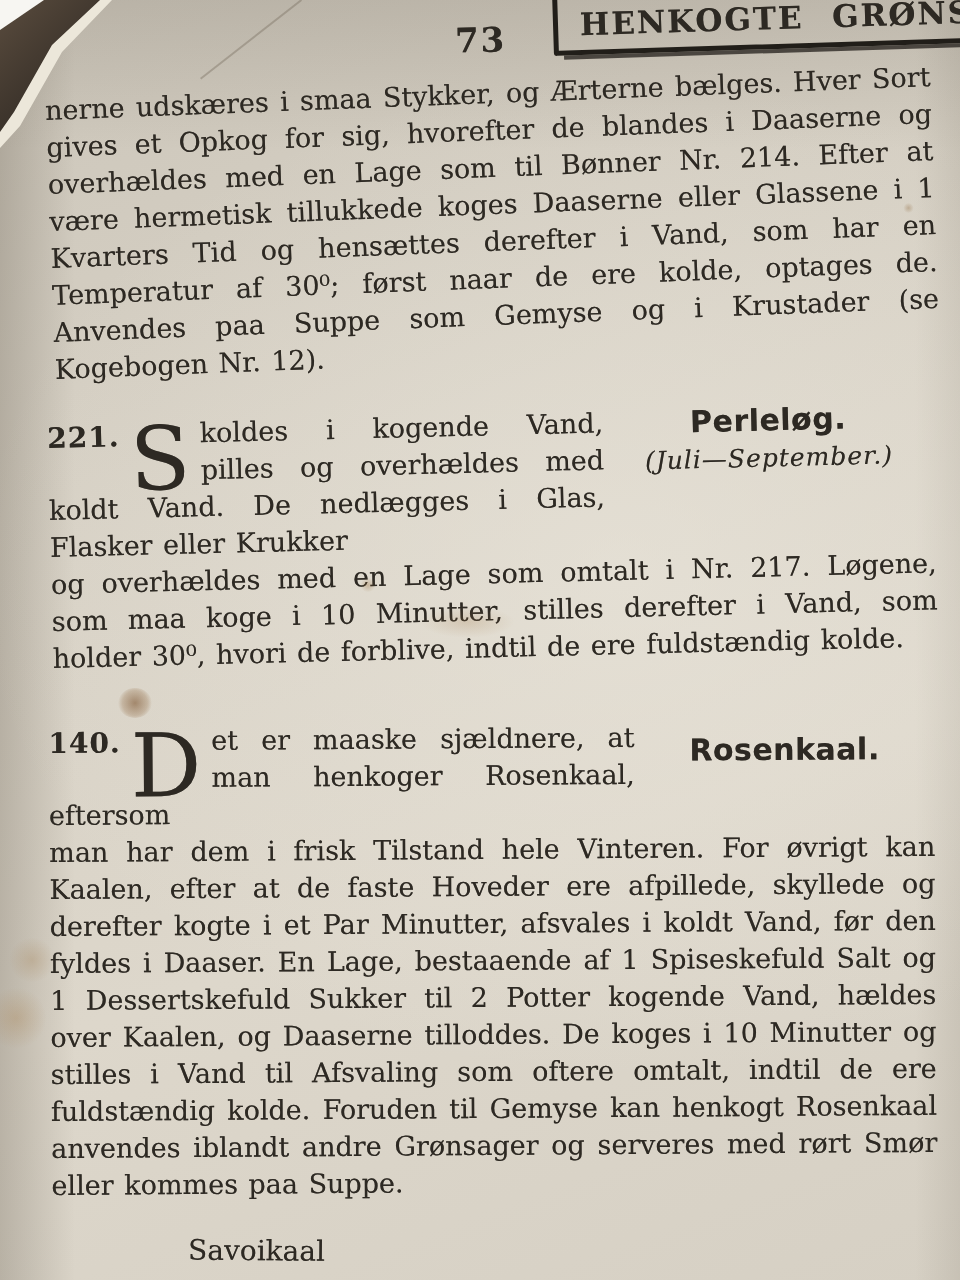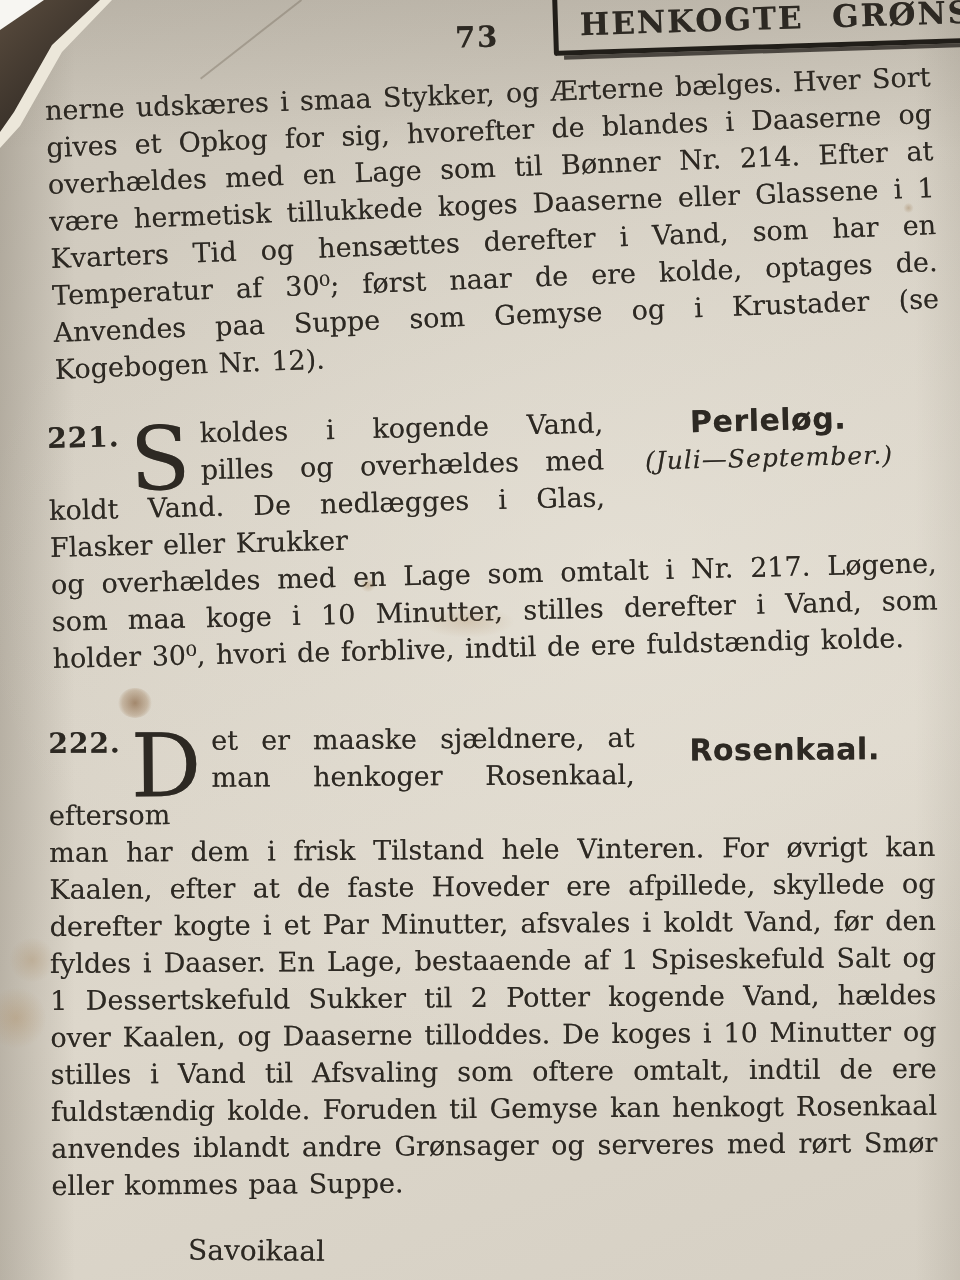--- a/index.html
+++ b/index.html
@@ -38,21 +38,21 @@
   .stain3 { left:8px; top:938px; width:48px; height:44px;
     background:radial-gradient(circle, rgba(165,130,85,0.30) 0%, rgba(165,130,85,0) 70%); }
   .stain4 { left:-14px; top:986px; width:60px; height:64px;
     background:radial-gradient(circle, rgba(172,136,90,0.35) 0%, rgba(172,136,90,0) 70%); }
   .stain5 { left:360px; top:578px; width:16px; height:14px;
     background:radial-gradient(circle, rgba(150,110,60,0.35) 0%, rgba(150,110,60,0) 70%); }
   .stain6 { left:903px; top:203px; width:11px; height:10px;
     background:radial-gradient(circle, rgba(140,100,55,0.35) 0%, rgba(140,100,55,0) 70%); }
   
   .header { position:absolute; top:0; left:0; width:100%; height:92px; z-index:2; }
-  .page-number { position:absolute; left:455px; top:20px; font-size:29px; font-weight:bold;
+  .page-number { position:absolute; left:455px; top:20px; font-size:34px; font-weight:bold;
     letter-spacing:2px; transform:rotate(-1deg);
     text-shadow:0 0 0.6px rgba(45,41,35,0.55); }
   .title-box { position:absolute; left:552px; top:-8px; width:460px;
     border:5px solid #211e19; border-radius:3px 3px 12px 3px;
     padding:10px 0 8px 22px;
     transform:rotate(-1.8deg); transform-origin:0 0;
     box-shadow:6px 8px 0 -4px rgba(33,30,25,0.75); }
   .title-text { font-size:31px; font-weight:bold; letter-spacing:2px; word-spacing:16px;
     white-space:nowrap; text-shadow:0 0 0.6px rgba(45,41,35,0.55); }
   
@@ -114,21 +114,21 @@
         <div class="side-season">(Juli—September.)</div>
       </div>
       <p class="para first"><span class="numcap"><span class="sec-num">221.</span><span class="dropcap">S</span></span><span>koldes i kogende Vand, pilles og overhældes med koldt Vand.  De nedlægges i Glas, Flasker eller Krukker</span></p>
       <p class="para cont">og overhældes med en Lage som omtalt i Nr. 217.  Løgene, som maa koge i 10 Minutter, stilles derefter i Vand, som holder 30⁰, hvori de forblive, indtil de ere fuldstændig kolde.</p>
     </div>
 
     <div class="section sec222">
       <div class="side-head sh222">
         <div class="side-title">Rosenkaal.</div>
       </div>
-      <p class="para first"><span class="numcap"><span class="sec-num">222.</span><span class="dropcap">D</span></span><span>et er maaske sjældnere, at man henkoger Rosenkaal, eftersom</span></p>
+      <p class="para first"><span class="numcap"><span class="sec-num">140.</span><span class="dropcap">D</span></span><span>et er maaske sjældnere, at man henkoger Rosenkaal, eftersom</span></p>
       <p class="para cont">man har dem i frisk Tilstand hele Vinteren.  For øvrigt kan Kaalen, efter at de faste Hoveder ere afpillede, skyllede og derefter kogte i et Par Minutter, afsvales i koldt Vand, før den fyldes i Daaser.  En Lage, bestaaende af 1 Spiseskefuld Salt og 1 Dessertskefuld Sukker til 2 Potter kogende Vand, hældes over Kaalen, og Daaserne tilloddes.  De koges i 10 Minutter og stilles i Vand til Afsvaling som oftere omtalt, indtil de ere fuldstændig kolde.  Foruden til Gemyse kan henkogt Rosenkaal anvendes iblandt andre Grønsager og serveres med rørt Smør eller kommes paa Suppe.</p>
     </div>
 
     <div class="veg-list">
       <div class="list-line l1">Savoikaal</div>
       <div class="list-line l2">og Spidskaal</div>
     </div>
 
   </div>
 </div>

